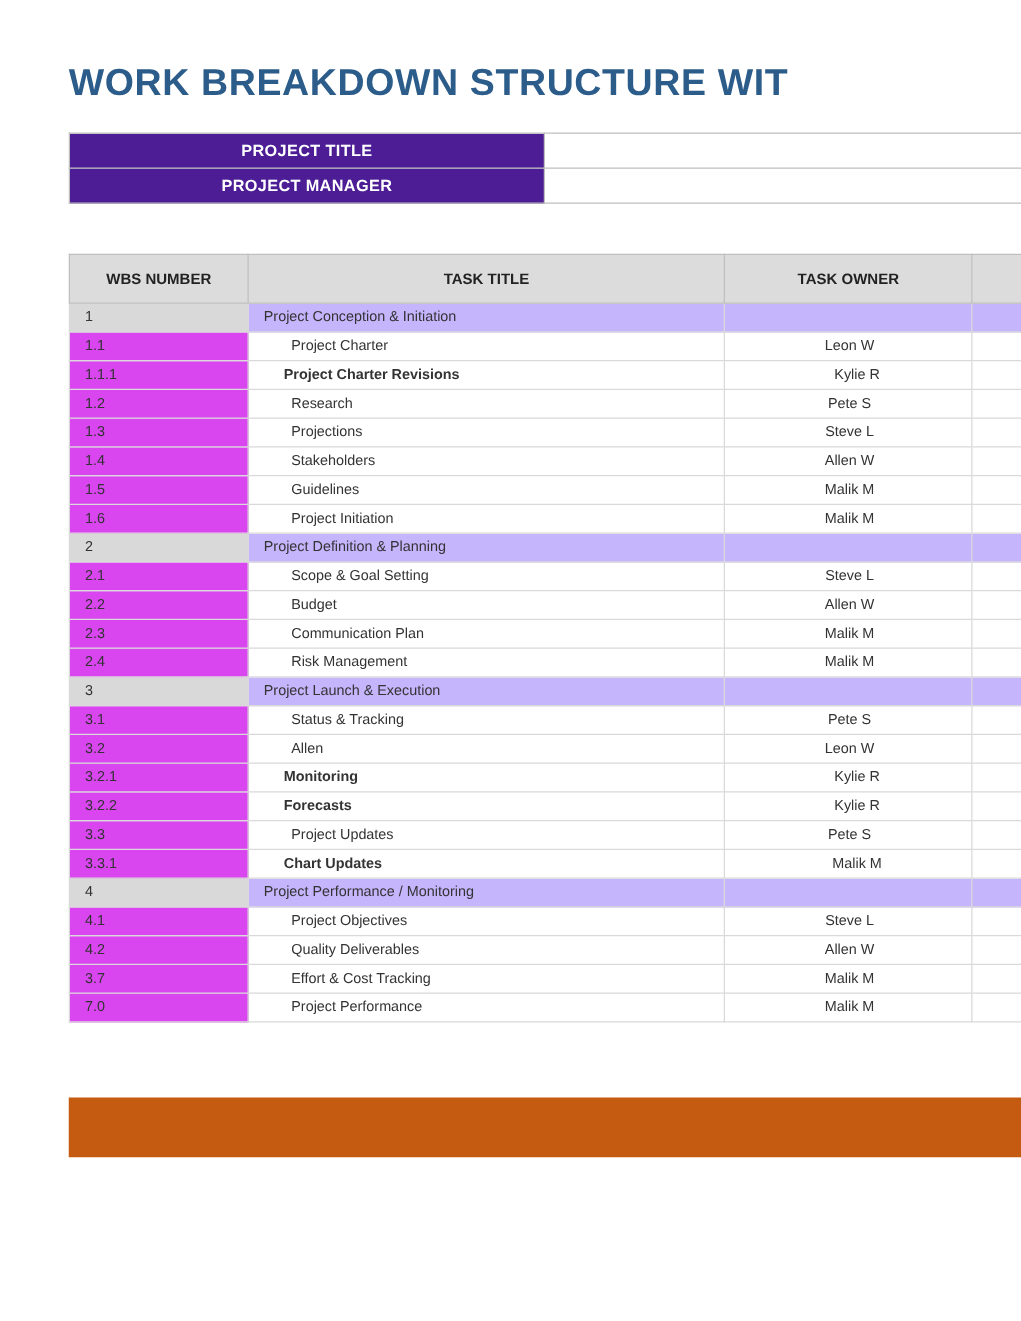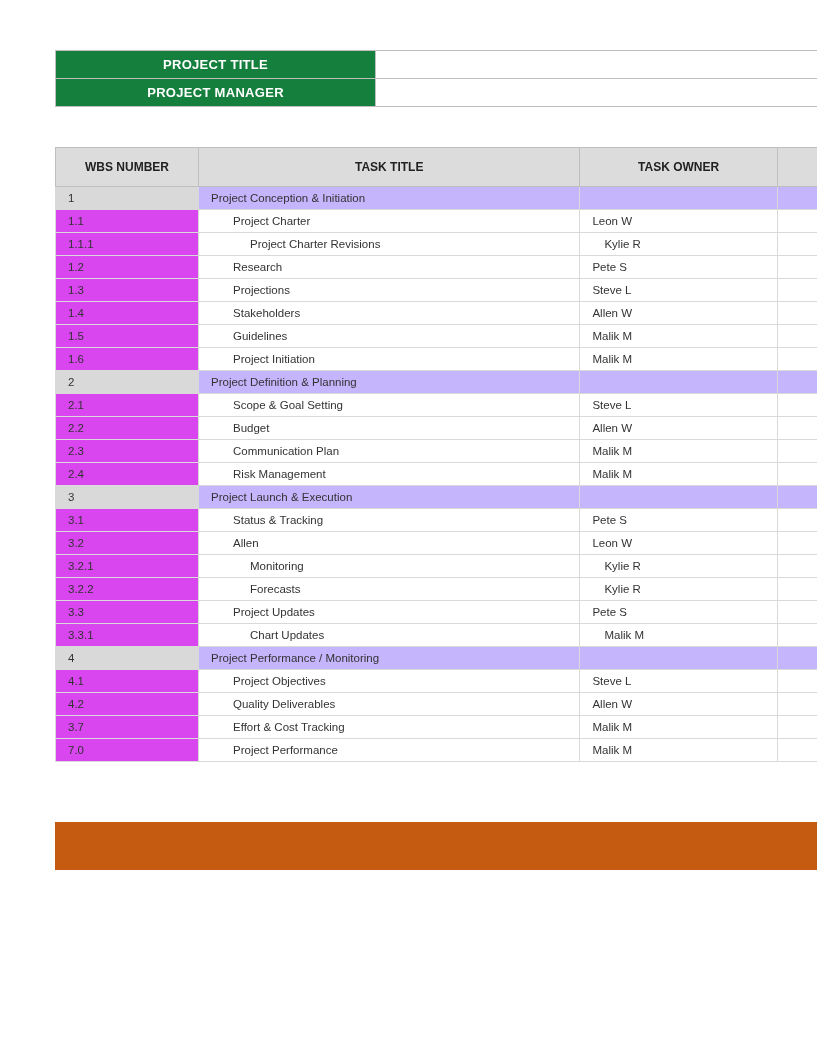--- a/index.html
+++ b/index.html
@@ -21,27 +21,27 @@
     font-weight: bold;
     letter-spacing: 0.5px;
     margin-bottom: 22px;
     white-space: nowrap;
   }
   .meta-table {
     border-collapse: collapse;
     width: 900px;
   }
   .meta-table td.label {
-    background: #15803d;
+    background: #4c1d95;
     color: #fff;
     font-weight: bold;
     font-size: 13px;
     text-align: center;
     padding: 6px 0;
-    width: 320px;
+    width: 380px;
     border: 1px solid #bfbfbf;
     letter-spacing: 0.3px;
   }
   .meta-table td.value {
     background: #fff;
     border-top: 1px solid #bfbfbf;
     border-bottom: 1px solid #bfbfbf;
   }
   .spacer { height: 40px; }
   .wbs-table {
@@ -75,36 +75,37 @@
     padding-left: 12px;
   }
   .wbs-table tr.phase td {
     background: #c4b5fd;
   }
   .wbs-table tr.phase td.wbs-col {
     background: #d9d9d9;
   }
   .wbs-table td.title-col.indent-0 { padding-left: 12px; }
   .wbs-table td.title-col.indent-1 { padding-left: 34px; }
-  .wbs-table td.title-col.indent-2 { padding-left: 51px; }
-  .wbs-table td.owner-col { padding-left: 12px; }
+  .wbs-table td.title-col.indent-2 { padding-left: 28px; font-weight: bold; }
+  .wbs-table td.owner-col { padding-left: 12px; text-align: center; }
   .wbs-table td.owner-col.indent-owner { padding-left: 24px; }
   .wbs-table td.date-col { text-align: center; }
   .footer-bar {
     margin-top: 60px;
     height: 48px;
     background: #c55a11;
     width: 900px;
   }
 </style>
 </head>
 <body>
 
 <div class="page">
 
+  <div class="title">WORK BREAKDOWN STRUCTURE WIT</div>
 
   <table class="meta-table">
     <tbody>
         <tr>
       <td class="label">PROJECT TITLE</td>
       <td class="value"></td>
     </tr>
     <tr>
       <td class="label">PROJECT MANAGER</td>
       <td class="value"></td>

